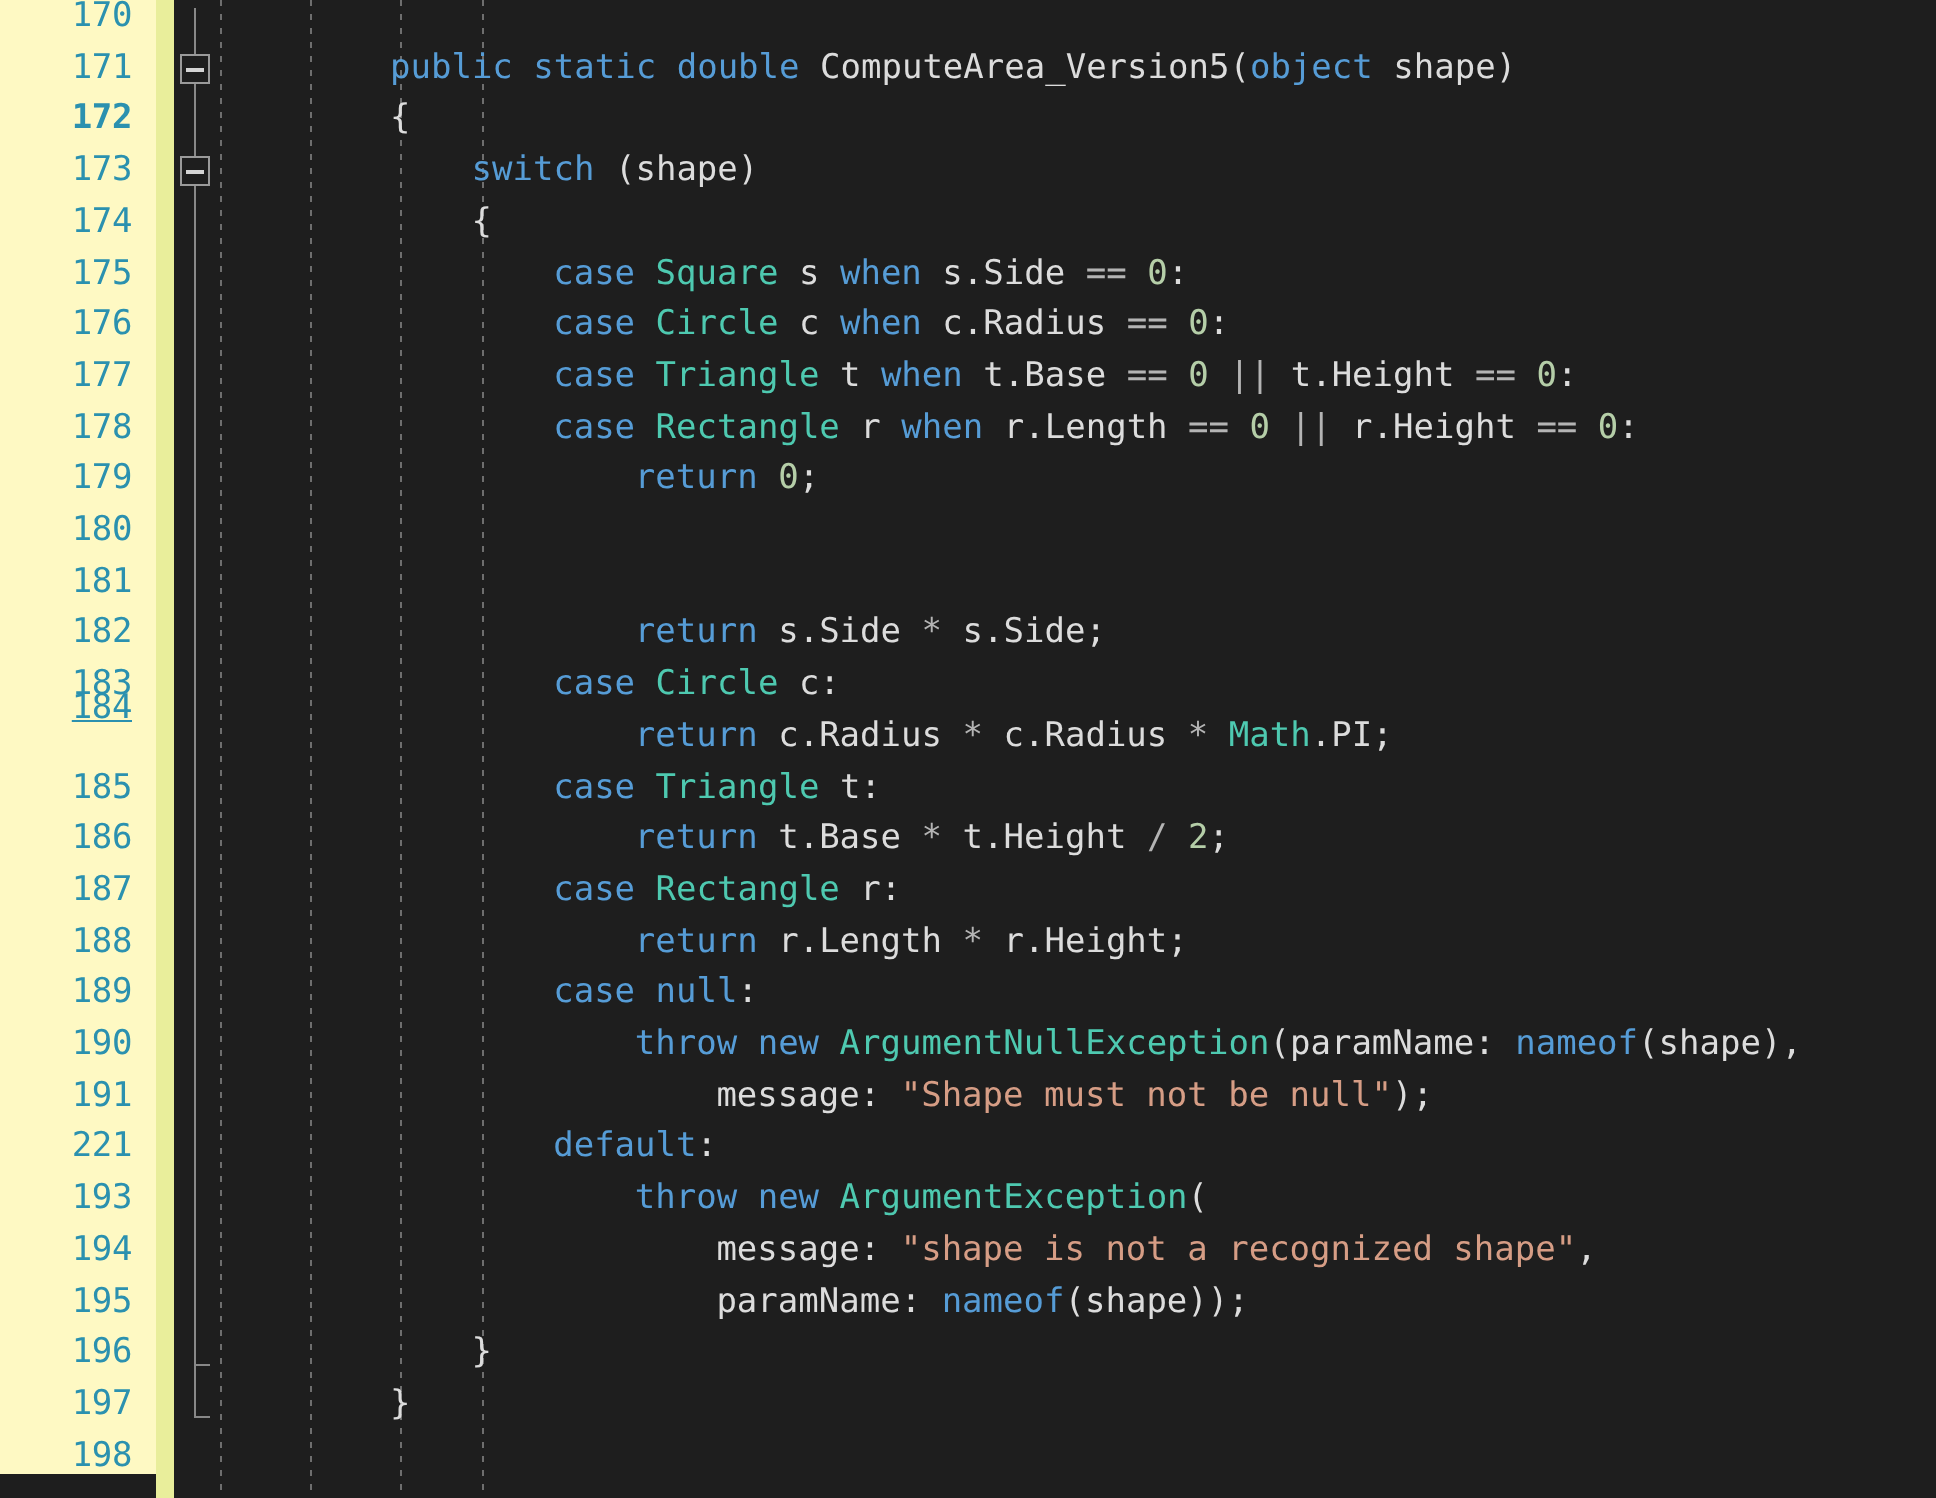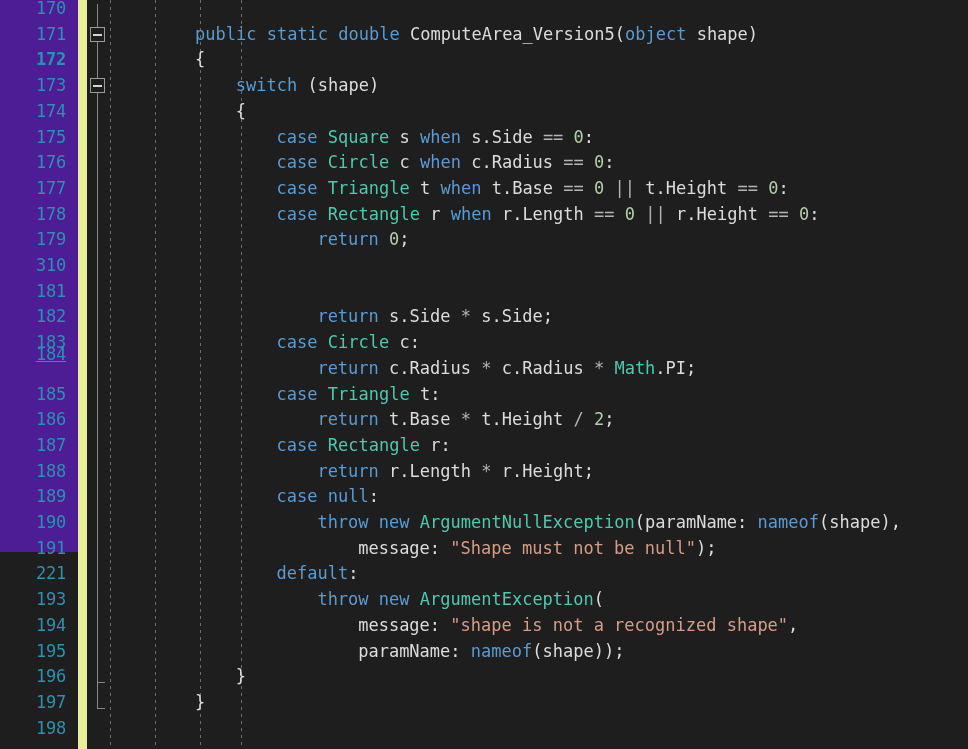--- a/index.html
+++ b/index.html
@@ -12,22 +12,22 @@
 
   #editor {
     position:relative;
     width:968px; height:749px;
     background:#1E1E1E;
   }
 
   
   .gutter {
     position:absolute; left:0; top:0;
-    width:78px; height:552px;
-    background:#4c1d95;
+    width:78px; height:737px;
+    background:#fef9c3;
   }
   .lnum {
     position:absolute; right:12px;
     font-size:17px;
     line-height:25.7px;
     color:#2B91AF;
     font-family:"DejaVu Sans Mono", monospace;
     letter-spacing:-0.2px;
     white-space:pre;
   }
@@ -117,21 +117,21 @@
       <div class="lnum" style="top: -4px;">170</div>
       <div class="lnum" style="top: 21.7px;">171</div>
       <div class="lnum" style="top: 47.4px; font-weight: bold;">172</div>
       <div class="lnum" style="top: 73.1px;">173</div>
       <div class="lnum" style="top: 98.8px;">174</div>
       <div class="lnum" style="top: 124.5px;">175</div>
       <div class="lnum" style="top: 150.2px;">176</div>
       <div class="lnum" style="top: 175.9px;">177</div>
       <div class="lnum" style="top: 201.6px;">178</div>
       <div class="lnum" style="top: 227.3px;">179</div>
-      <div class="lnum" style="top: 253px;">310</div>
+      <div class="lnum" style="top: 253px;">180</div>
       <div class="lnum" style="top: 278.7px;">181</div>
       <div class="lnum" style="top: 304.4px;">182</div>
       <div class="lnum" style="top: 330.1px;">183</div>
       <div class="lnum" style="top: 342px; text-decoration: underline;">184</div>
       <div class="lnum" style="top: 381.5px;">185</div>
       <div class="lnum" style="top: 407.2px;">186</div>
       <div class="lnum" style="top: 432.9px;">187</div>
       <div class="lnum" style="top: 458.6px;">188</div>
       <div class="lnum" style="top: 484.3px;">189</div>
       <div class="lnum" style="top: 510px;">190</div>

